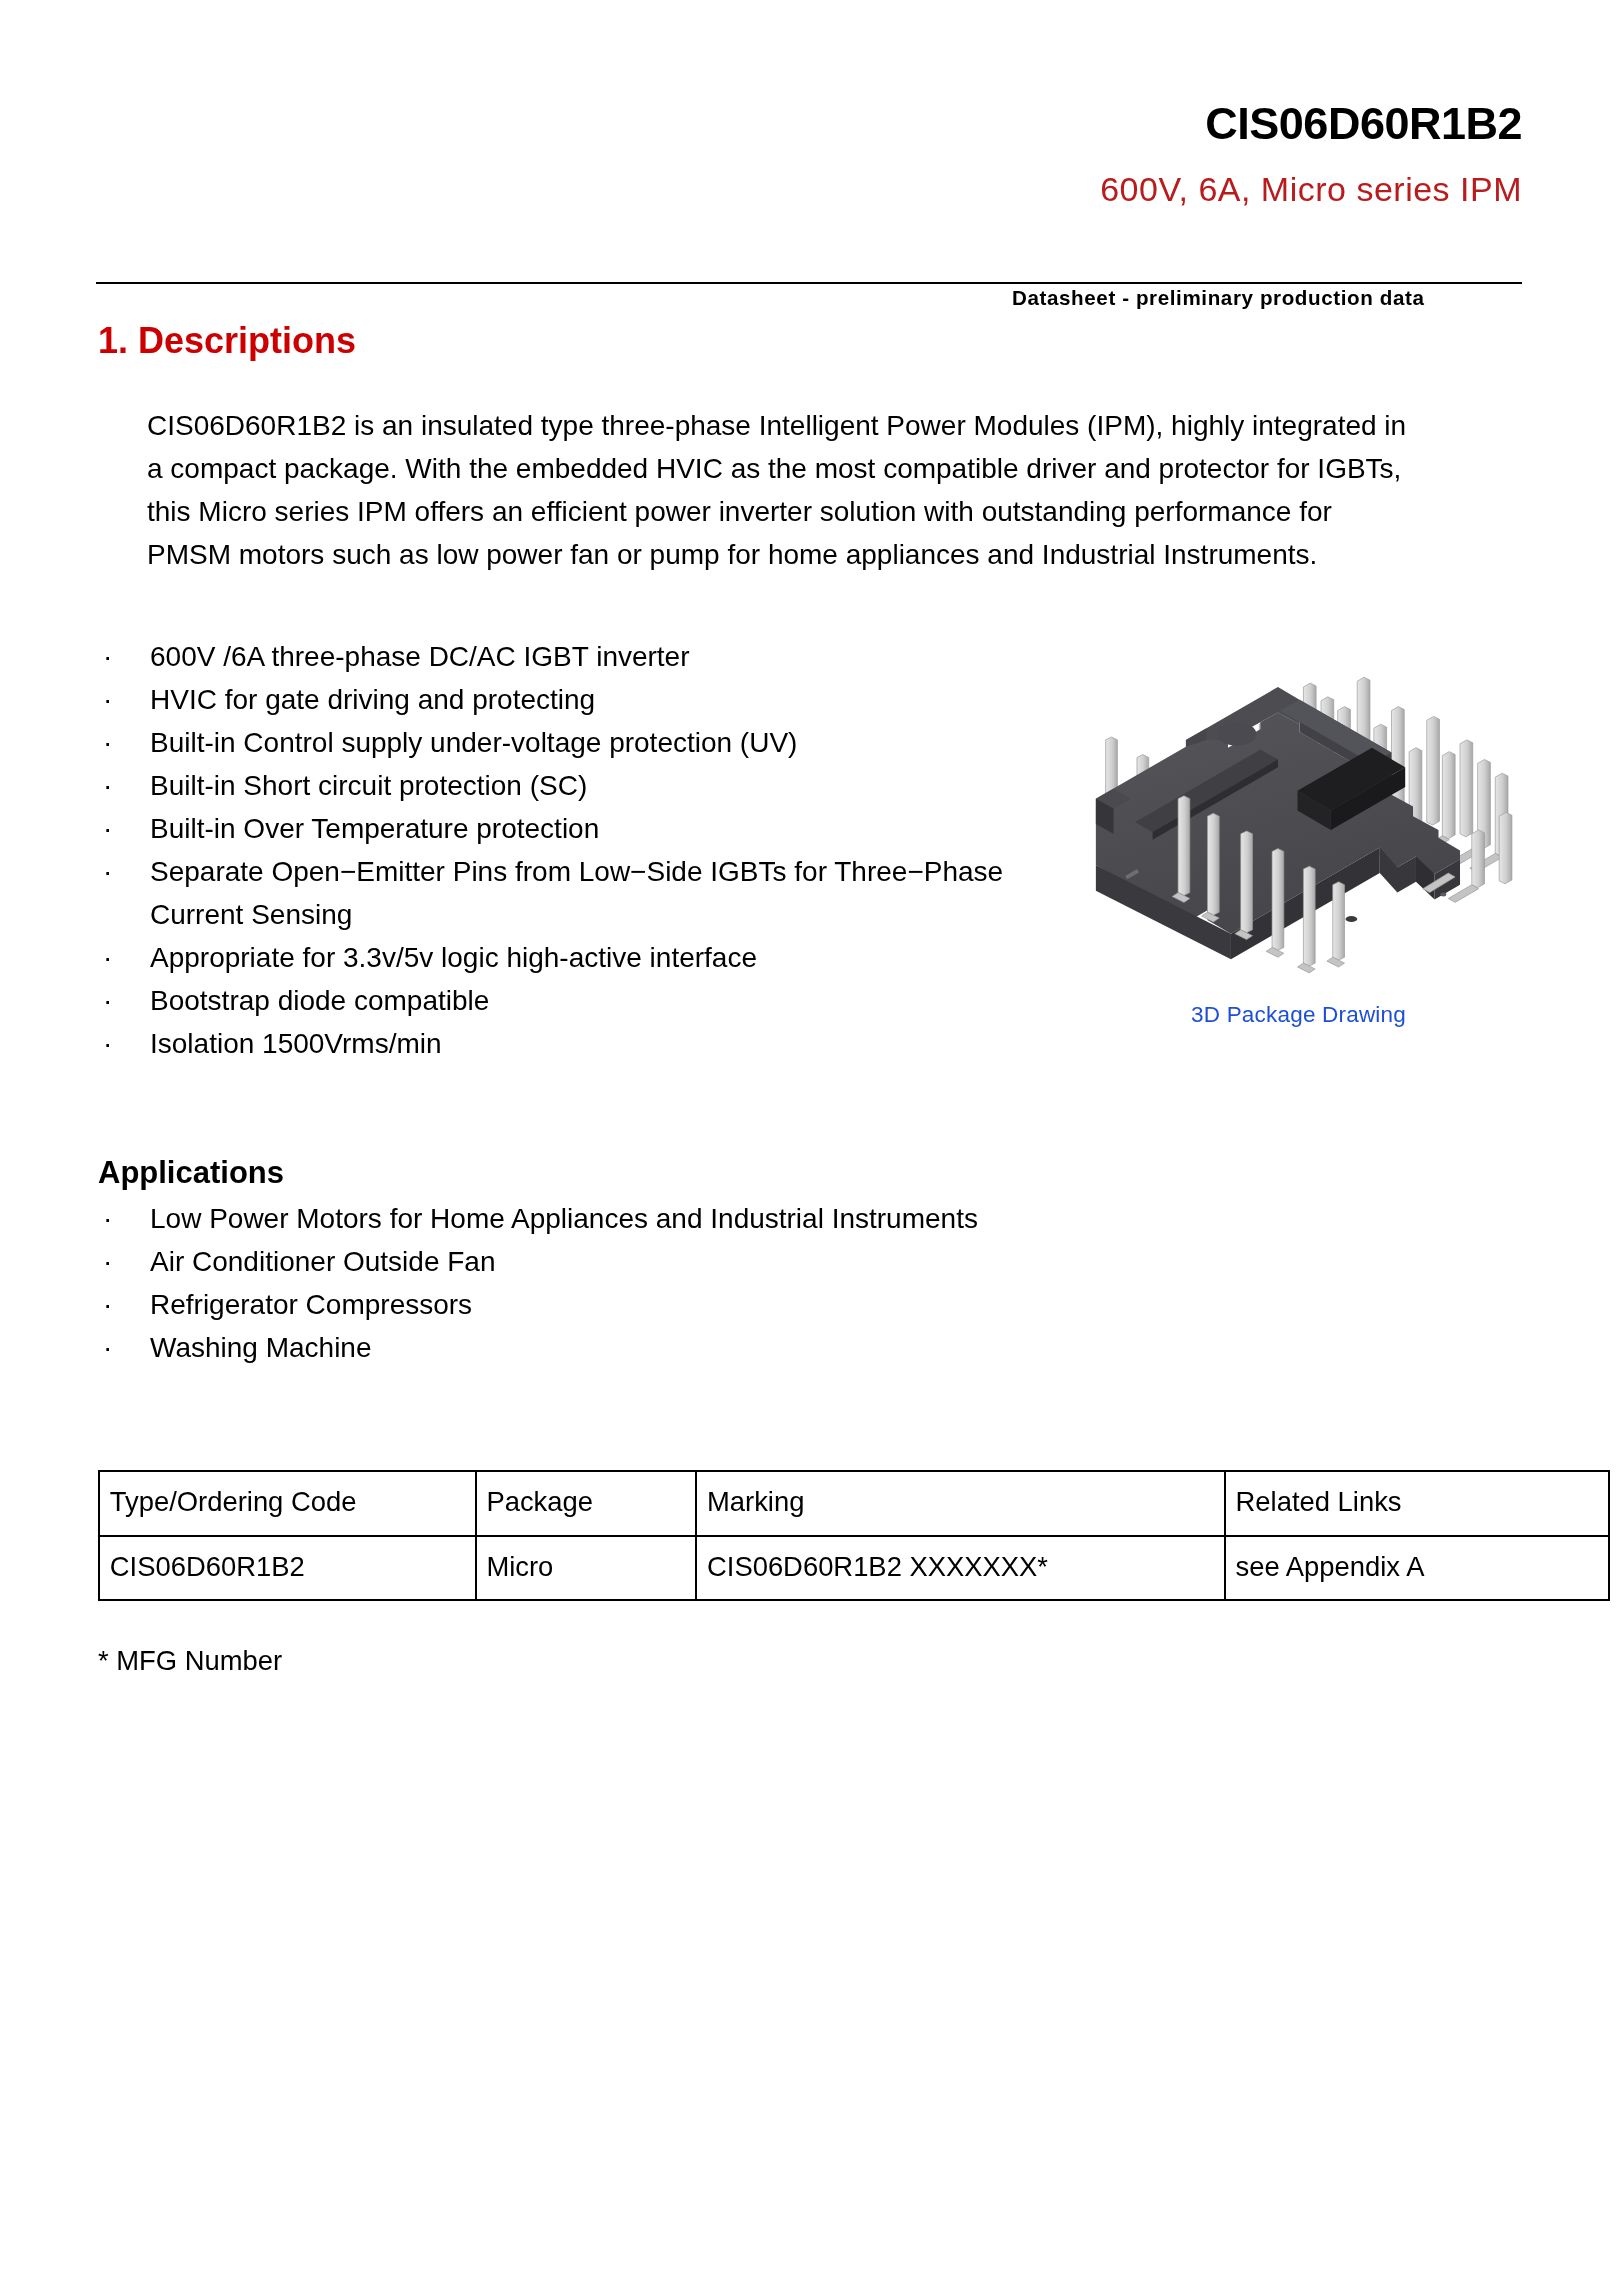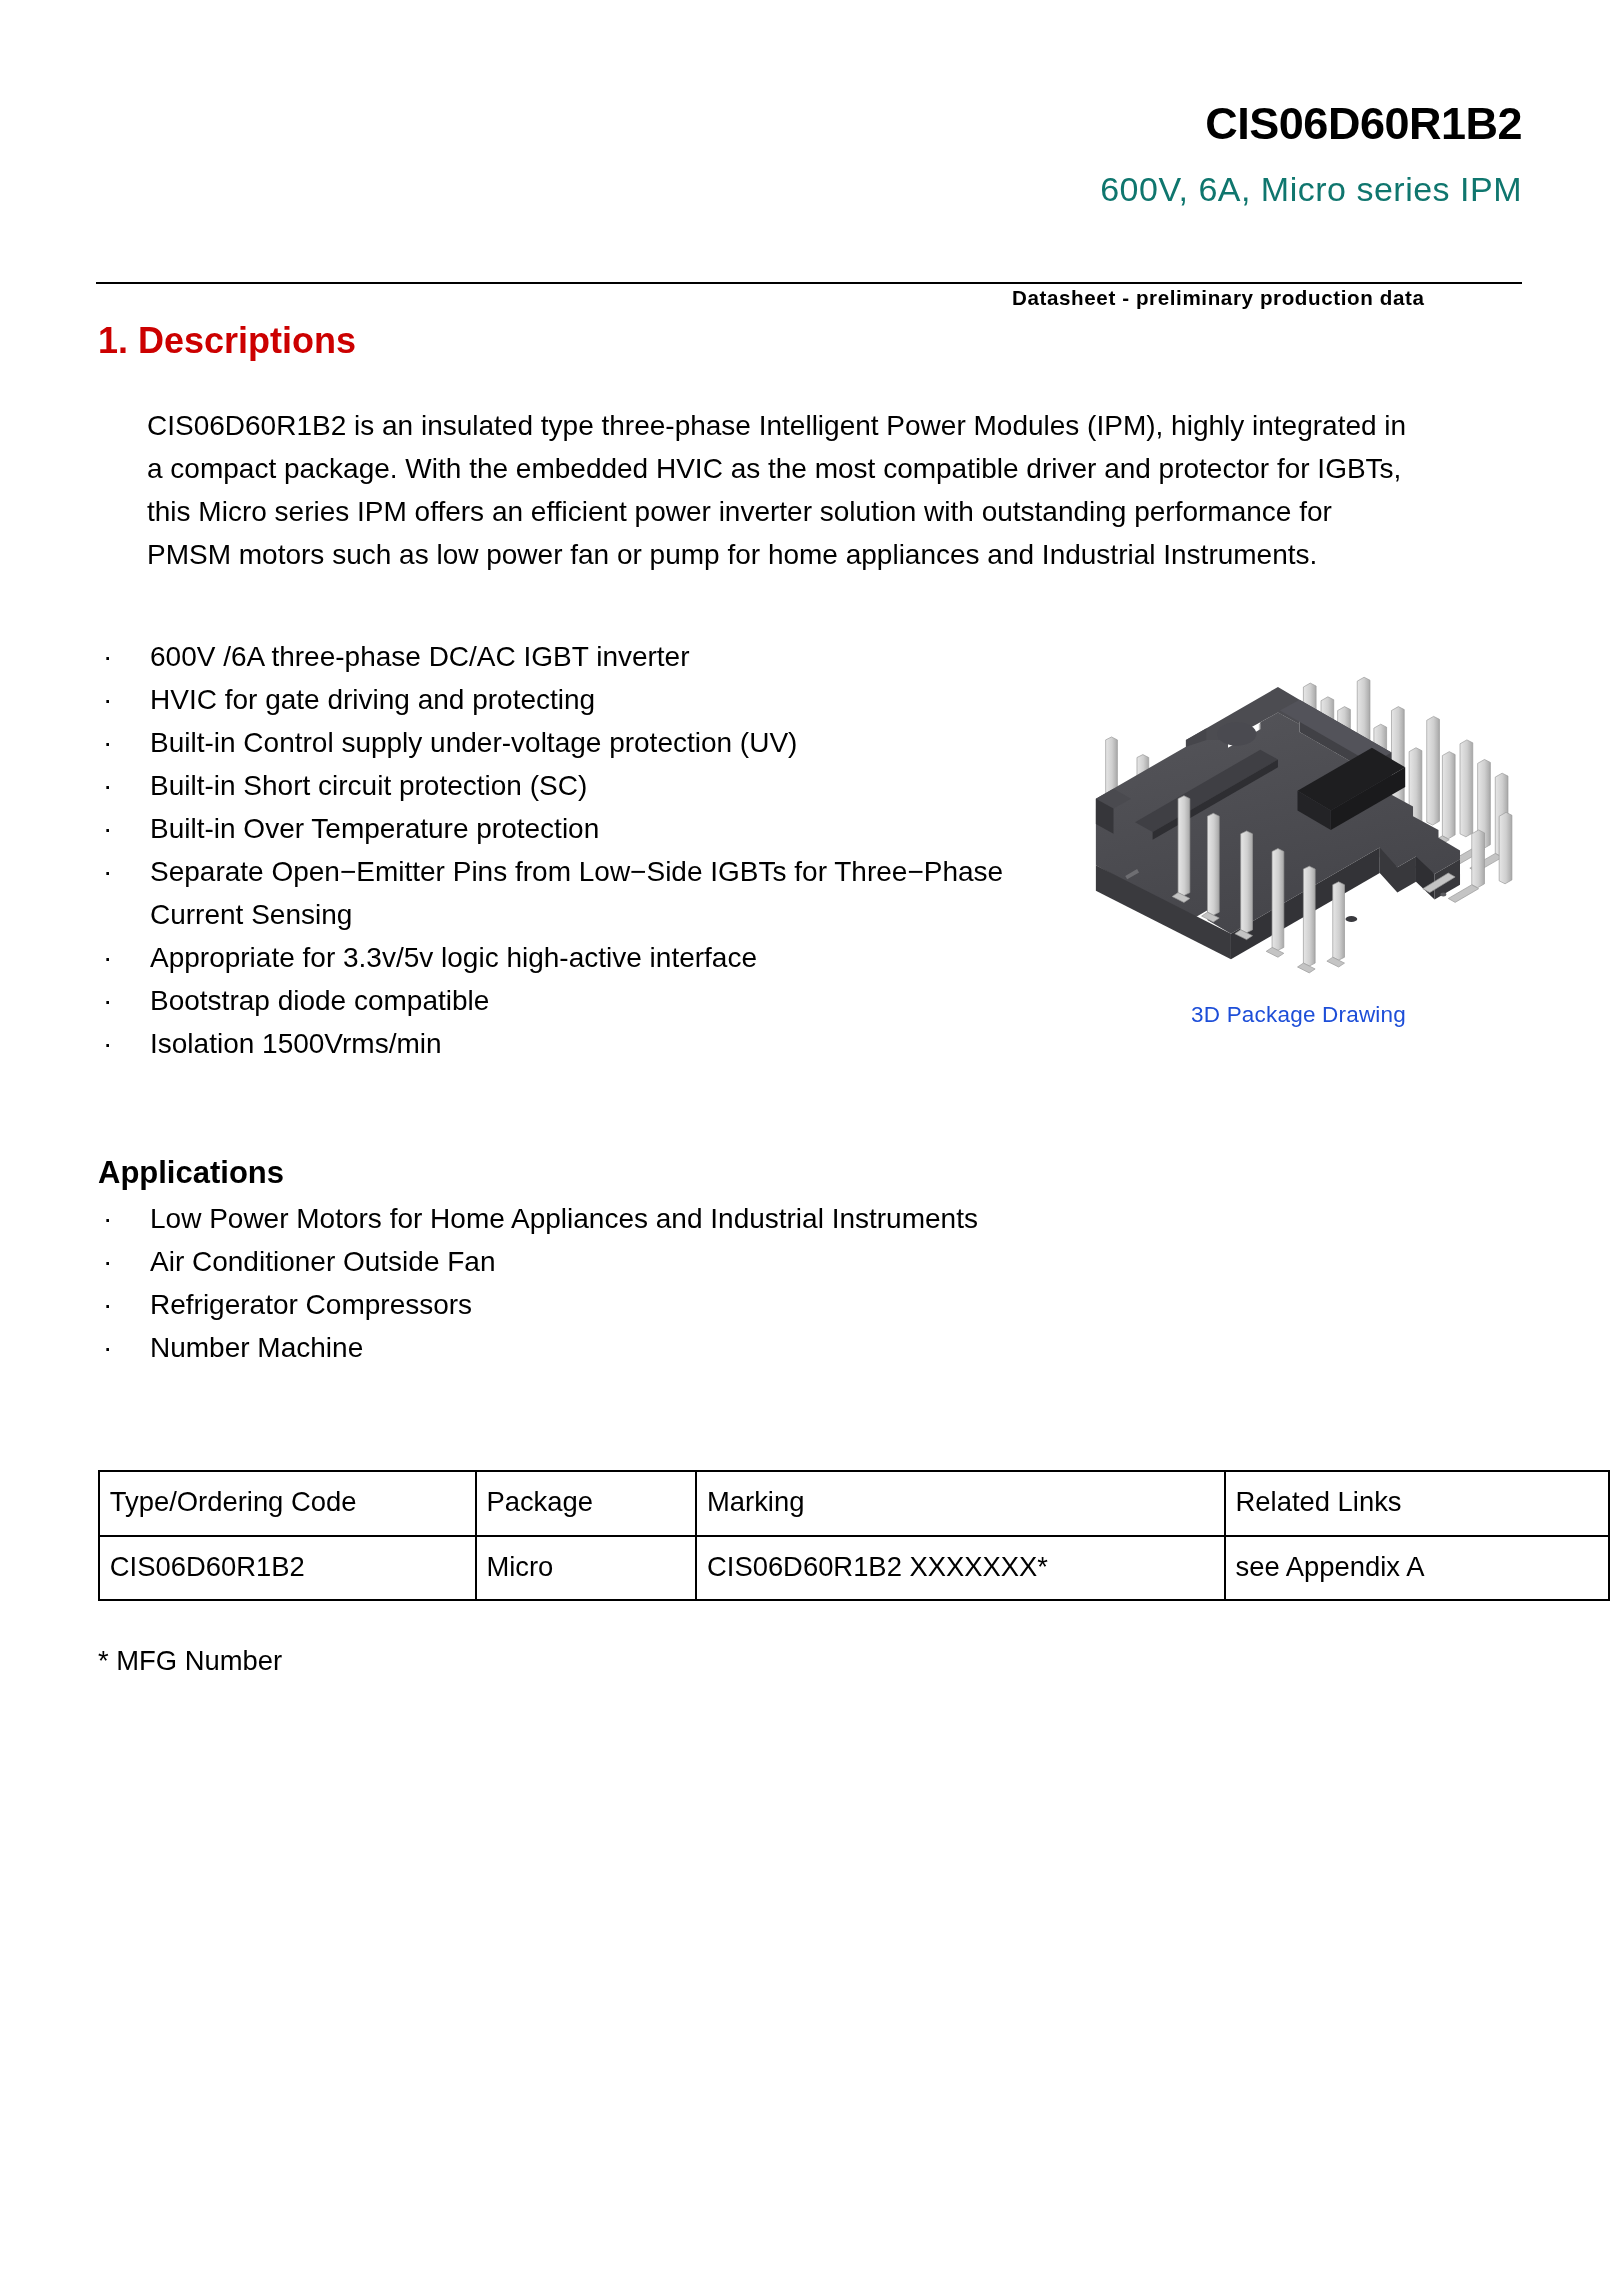--- a/index.html
+++ b/index.html
@@ -34,21 +34,21 @@
     line-height: 1.15;
     color: #000;
   }
   .subtitle-line {
     text-align: right;
     font-size: 34px;
     font-weight: normal;
     letter-spacing: 0.5px;
     line-height: 1.3;
     margin-top: 17.6px;
-    color: #0f766e;
+    color: #b91c1c;
   }
   .header-rule {
     position: absolute;
     left: 96px;
     top: 282px;
     width: 1426px;
     height: 0;
     border-top: 2px solid #000;
   }
   .doc-kind {
@@ -381,21 +381,21 @@
       <li>
         <span class="dot">·</span>
         <span>Air Conditioner Outside Fan</span>
       </li>
       <li>
         <span class="dot">·</span>
         <span>Refrigerator Compressors</span>
       </li>
       <li>
         <span class="dot">·</span>
-        <span>Number Machine</span>
+        <span>Washing Machine</span>
       </li>
     </ul>
   </div>
 
   <table class="order-table">
     <thead>
       <tr>
         <th class="col-type">Type/Ordering Code</th>
         <th class="col-pkg">Package</th>
         <th class="col-mark">Marking</th>

